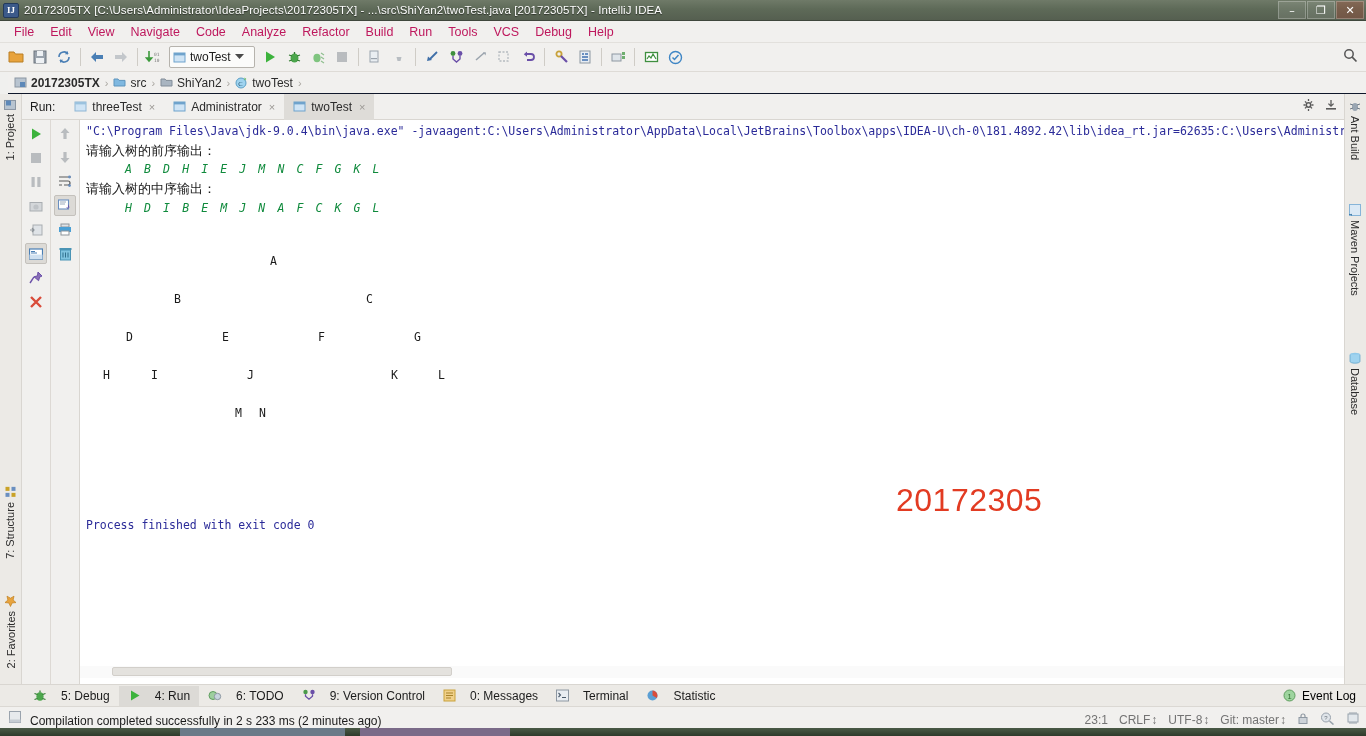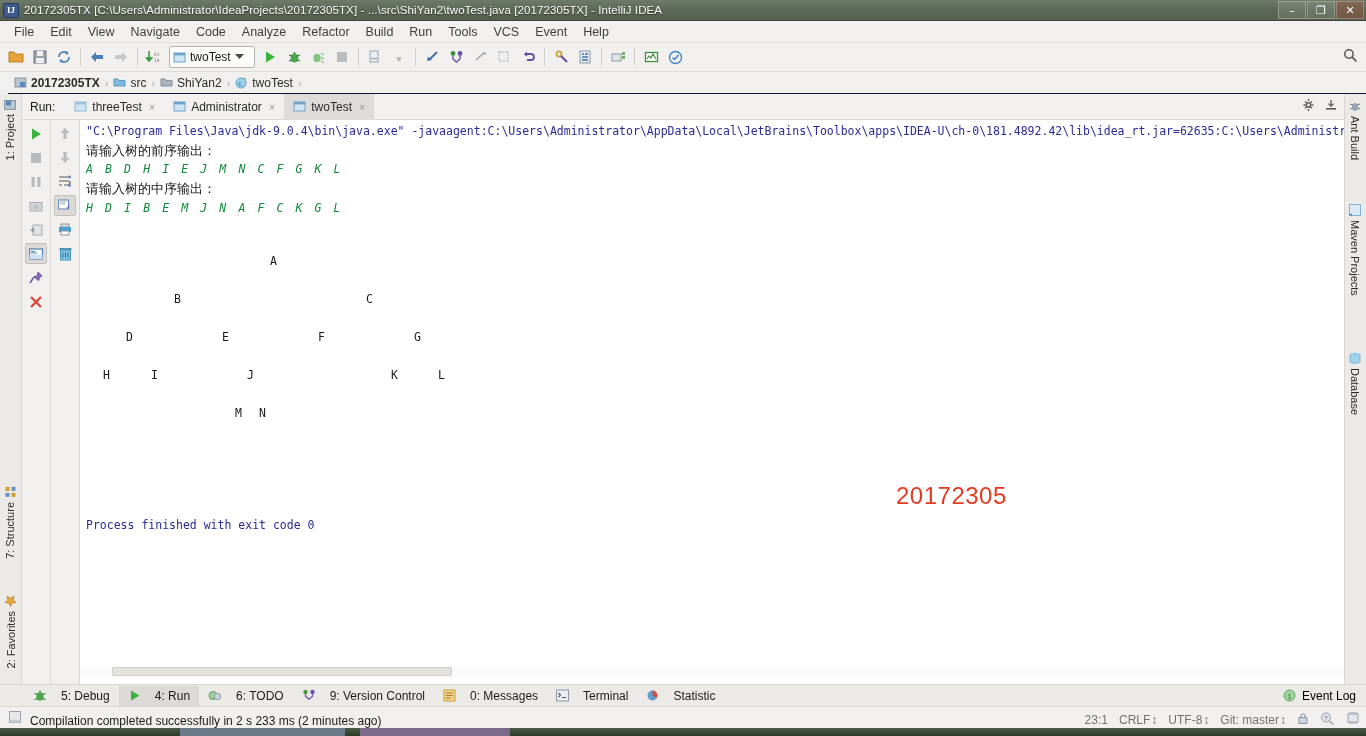--- a/index.html
+++ b/index.html
@@ -36,21 +36,21 @@
   }
   .win-btn.close { background: rgba(200,60,40,.25); }
 
   
   .menubar {
     position: absolute; left: 0; top: 21px; width: 1366px; height: 22px;
     background: #f1f0ee; display: flex; align-items: center; padding-left: 6px;
     border-bottom: 1px solid #e2e0dc;
   }
   .menu-item {
-    font-size: 12.5px; color: #404040; padding: 2px 8px; white-space: nowrap;
+    font-size: 12.5px; color: #be185d; padding: 2px 8px; white-space: nowrap;
   }
 
   
   .toolbar {
     position: absolute; left: 0; top: 43px; width: 1366px; height: 29px;
     background: #f1f0ee; display: flex; align-items: center; padding-left: 4px;
     border-bottom: 1px solid #dedbd6;
   }
   .tb-btn {
     width: 24px; height: 24px; display: flex; align-items: center; justify-content: center;
@@ -128,25 +128,25 @@
   .console {
     position: absolute; left: 58px; top: 26px; width: 1264px; height: 564px;
     background: #ffffff; overflow: hidden;
   }
   .cline {
     position: absolute; white-space: pre;
     font-family: "DejaVu Sans Mono", monospace; font-size: 11.5px;
   }
   .c-cmd   { color: #2b2b99; }
   .c-cn    { color: #1a1a1a; font-family: "DejaVu Sans", sans-serif; font-size: 13px; }
-  .c-green { color: #0f8a3c; font-style: italic; letter-spacing: 2.6px; }
+  .c-green { color: #0f8a3c; font-style: italic; letter-spacing: 2.6px; margin-left: 39px; }
   .c-tree  { color: #1a1a1a; }
   .c-exit  { color: #2b2b99; }
   .c-red   { color: #e23b22; font-family: "Liberation Sans", sans-serif;
-             font-size: 24px; font-weight: normal; letter-spacing: .5px; }
+             font-size: 32px; font-weight: normal; letter-spacing: .5px; }
 
   .hscroll {
     position: absolute; left: 58px; top: 572px; width: 1264px; height: 12px;
     background: #fafafa;
   }
   .hscroll .thumb {
     position: absolute; left: 32px; top: 1px; width: 340px; height: 9px;
     background: #e4e2de; border: 1px solid #d2cfca; border-radius: 2px;
   }
 
@@ -200,21 +200,21 @@
     <div class="menu-item">Edit</div>
     <div class="menu-item">View</div>
     <div class="menu-item">Navigate</div>
     <div class="menu-item">Code</div>
     <div class="menu-item">Analyze</div>
     <div class="menu-item">Refactor</div>
     <div class="menu-item">Build</div>
     <div class="menu-item">Run</div>
     <div class="menu-item">Tools</div>
     <div class="menu-item">VCS</div>
-    <div class="menu-item">Event</div>
+    <div class="menu-item">Debug</div>
     <div class="menu-item">Help</div>
   </div>
 
   <div class="toolbar">
     <div class="tb-btn">
       <svg width="16" height="14" viewBox="0 0 16 14">
           <path d="M1 2h5l1.4 2H15v8H1z" fill="#e8a33d" stroke="#b97f24"></path>
         </svg>
     </div>
     <div class="tb-btn">

